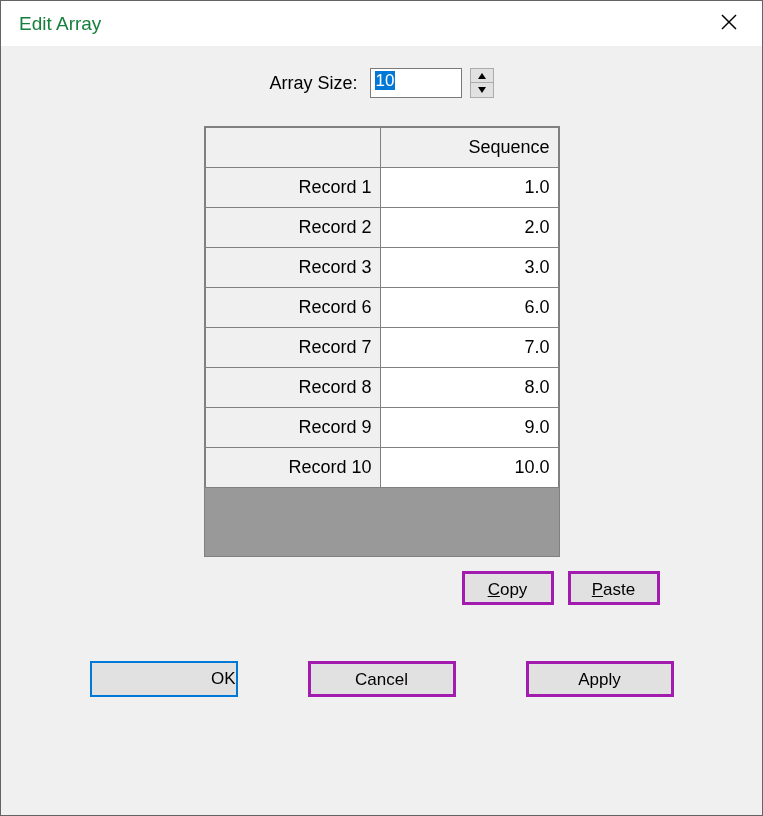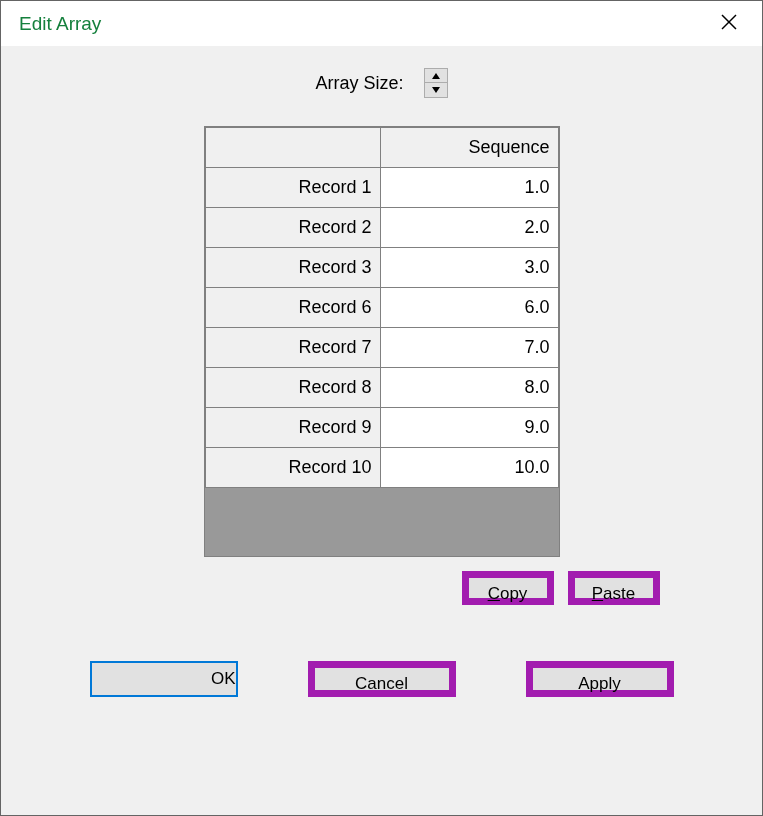--- a/index.html
+++ b/index.html
@@ -140,21 +140,21 @@
     }
     .copy-paste-row {
       width: 556px;
       display: flex;
       justify-content: flex-end;
       gap: 14px;
       margin-top: 14px;
     }
     .btn {
       background: #e1e1e1;
-      border: 7px solid #a21caf;
+      border: 3px solid #a21caf;
       font-family: inherit;
       font-size: 17px;
       cursor: pointer;
       padding: 6px 0;
     }
     .btn-sm {
       width: 92px;
       height: 34px;
     }
     .underline-first::first-letter {
@@ -187,20 +187,21 @@
         <line x1="2" y1="2" x2="16" y2="16"></line>
         <line x1="16" y1="2" x2="2" y2="16"></line>
       </svg>
     </button>
   </div>
 
   <div class="content">
     <div class="size-row">
       <span class="size-label">Array Size:</span>
       <div class="size-input-wrap">
+        <div class="size-input"><span class="selected">10</span></div>
         <div class="spinner">
           <button>
             <svg viewBox="0 0 8 6">
                 <polygon points="4,0 8,6 0,6" fill="#000"></polygon>
               </svg>
           </button>
           <button>
             <svg viewBox="0 0 8 6">
                 <polygon points="0,0 8,0 4,6" fill="#000"></polygon>
               </svg>

